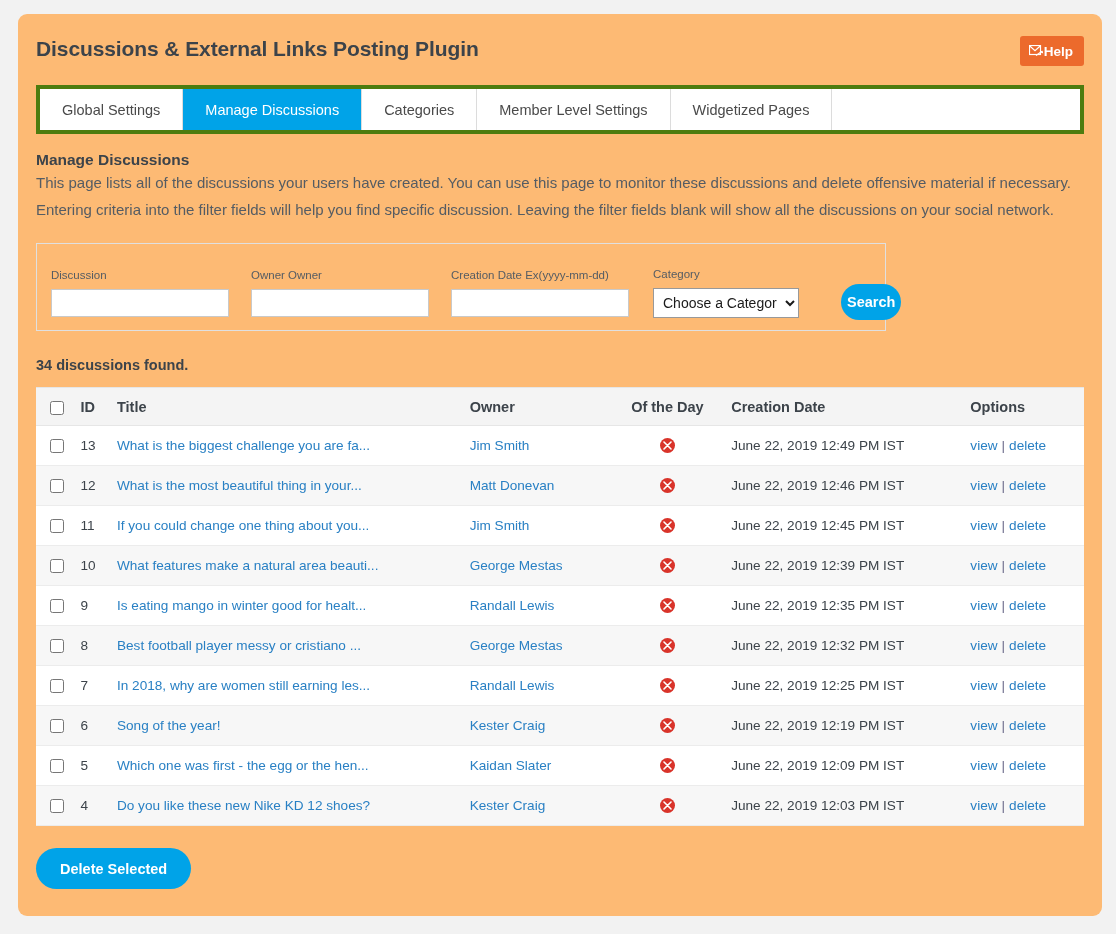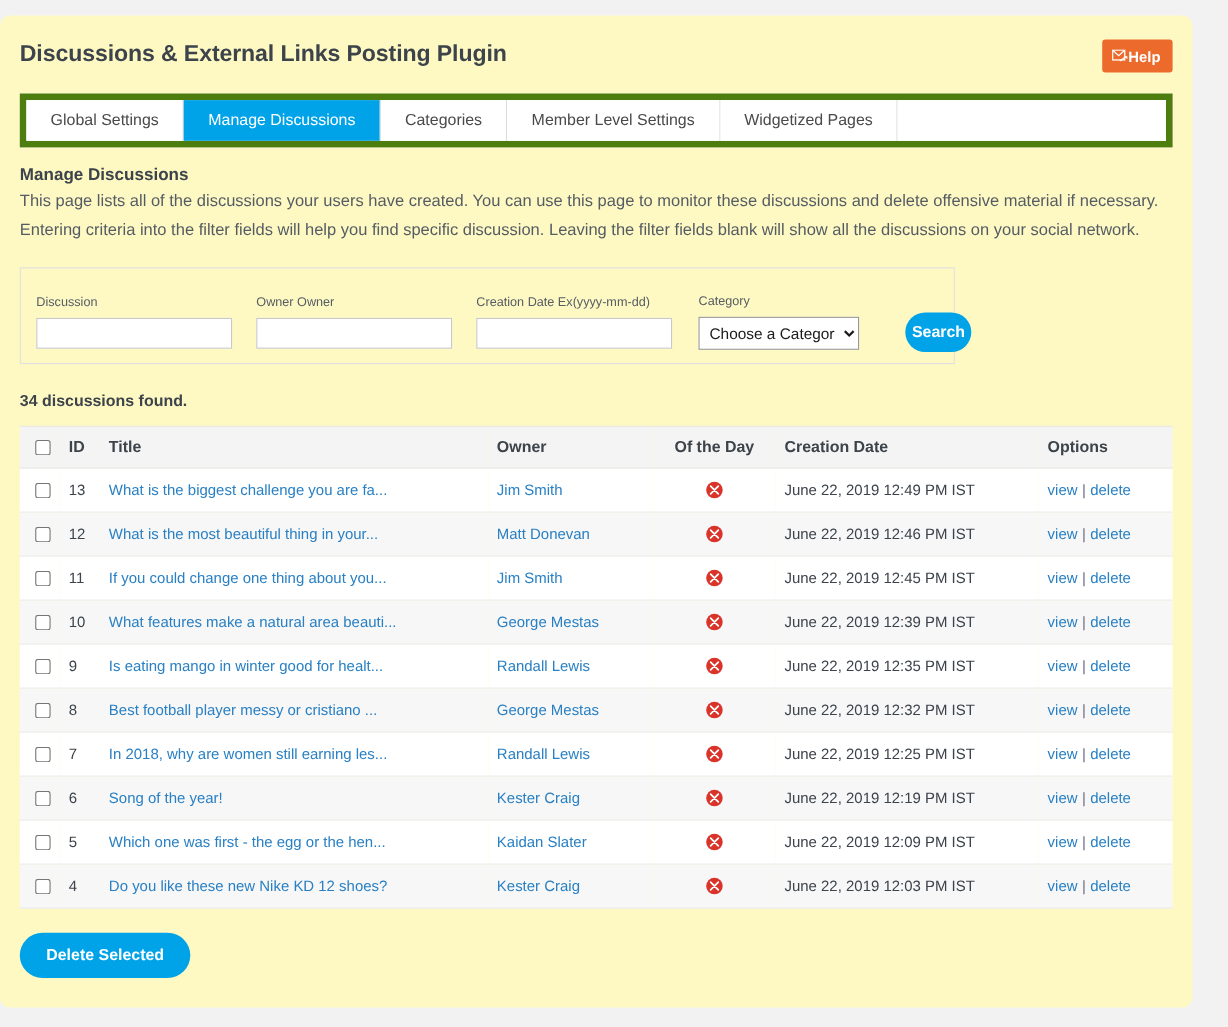--- a/index.html
+++ b/index.html
@@ -5,23 +5,23 @@
   * { box-sizing: border-box; }
   html, body {
     margin: 0; padding: 0;
     width: 1116px; height: 934px;
     background: #f2f2f2;
     font-family: "Liberation Sans", sans-serif;
     -webkit-font-smoothing: antialiased;
   }
   .page-card {
     position: absolute;
-    left: 0; top: 14px;
+    left: 18px; top: 14px;
     width: 1084px; height: 902px;
-    background: #fef9c3;
+    background: #fdba74;
     border-radius: 9px;
     overflow: hidden;
   }
   .inner { padding: 20px 18px 0 18px; position: relative; height: 100%; }
 
   
   .page-title {
     font-size: 21px;
     font-weight: bold;
     color: #3c434a;
@@ -44,21 +44,21 @@
     font-family: "Liberation Sans", sans-serif;
     display: flex; align-items: center; 
     cursor: pointer;
   }
   .help-button svg { display: block; }
 
   
   .tabs {
     margin-top: 21px;
     display: flex;
-    border: 6px solid #4d7c0f;
+    border: 4px solid #4d7c0f;
     height: 49px;
     background: #fff;
   }
   .tab {
     display: flex; align-items: center; justify-content: center;
     padding: 0 22px;
     font-size: 14.5px;
     color: #4a4a4a;
     border-right: 1px solid #dcdcdc;
     cursor: pointer;

